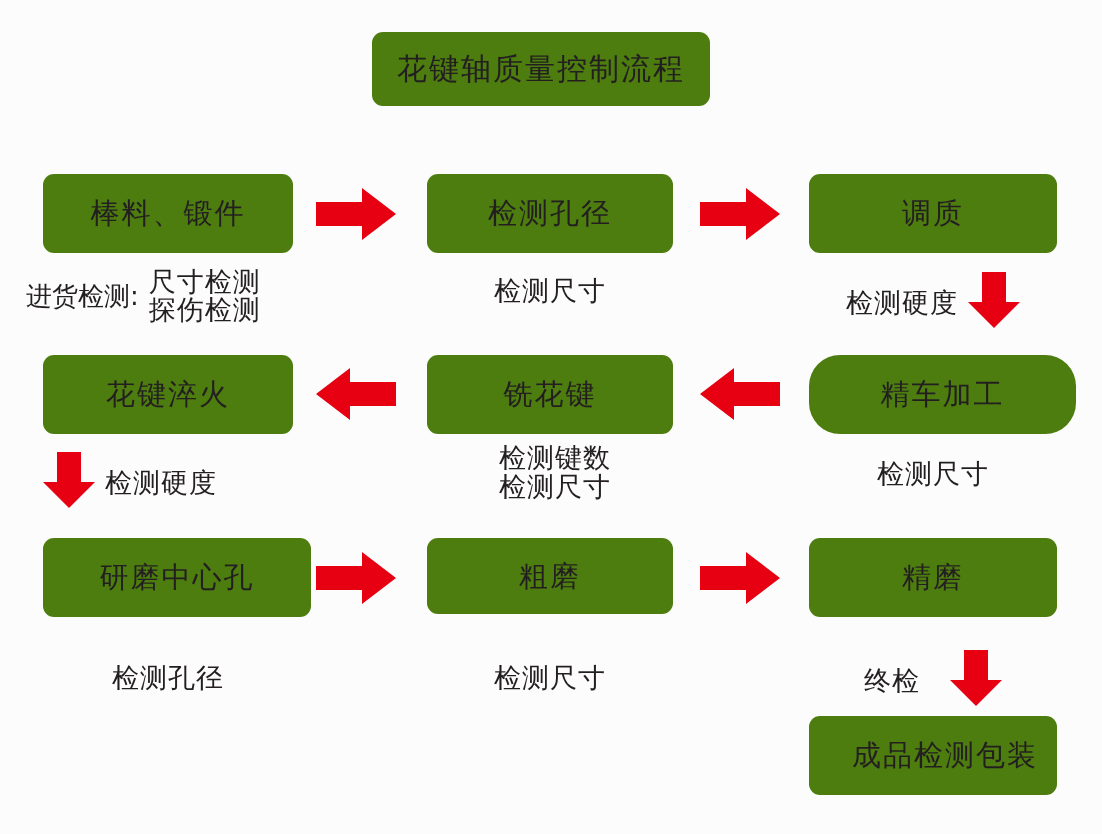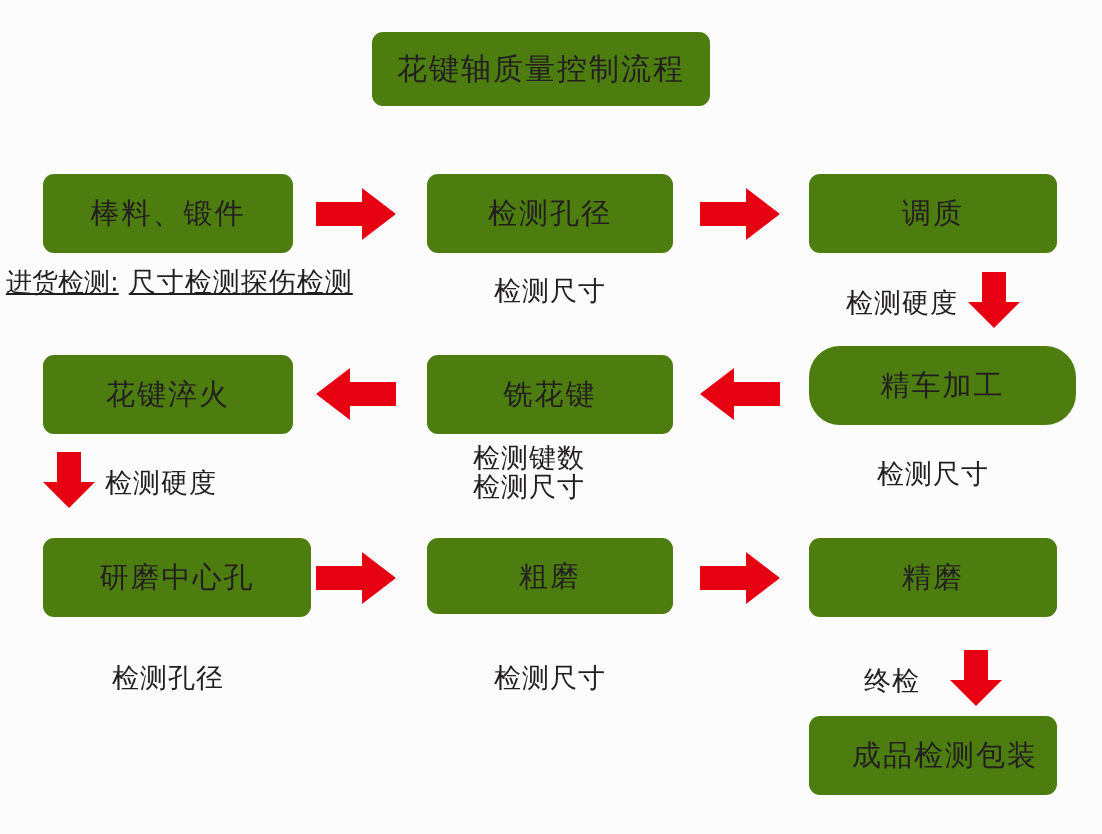--- a/index.html
+++ b/index.html
@@ -60,20 +60,21 @@
     text-align: center;
   }
   .cap-row {
     display: flex;
     align-items: center;
     justify-content: center;
     gap: 10px;
   }
   .cap-stack {
     display: flex;
+    flex-direction: column;
     align-items: flex-start;
     line-height: 1.04;
     justify-content: space-between;
   }
   .cap-inline-label {
     font-size: 26px;
     letter-spacing: 0px;
   }
 
   
@@ -102,21 +103,21 @@
       <polygon points="0,14 46,14 46,0 80,26 46,52 46,38 0,38" fill="#e60012"></polygon>
     </svg>
   </div>
 
   <div class="arrow" style="left:700px; top:188px;">
     <svg width="80" height="52" viewBox="0 0 80 52" aria-hidden="true">
       <polygon points="0,14 46,14 46,0 80,26 46,52 46,38 0,38" fill="#e60012"></polygon>
     </svg>
   </div>
 
-  <div class="caption" style="left:6px; top:268px; width:300px;text-decoration:underline;">
+  <div class="caption" style="left:26px; top:268px; width:300px;">
     <div class="cap-row" style="justify-content:flex-start;">
       <span class="cap-inline-label">进货检测:</span>
       <span class="cap-stack">
         <span>尺寸检测</span>
         <span>探伤检测</span>
       </span>
     </div>
   </div>
 
   <div class="caption center" style="left:427px; top:276px; width:246px;">检测尺寸</div>
@@ -129,21 +130,21 @@
           <polygon points="14,0 38,0 38,30 52,30 26,56 0,30 14,30" fill="#e60012"></polygon>
         </svg>
       </span>
     </div>
   </div>
 
   <div class="node" style="left:43px; top:355px; width:250px; height:79px;">花键淬火</div>
 
   <div class="node" style="left:427px; top:355px; width:246px; height:79px;">铣花键</div>
 
-  <div class="node" style="left:809px; top:346px; width:267px; height:79px;border-radius:31px;">精车加工</div>
+  <div class="node" style="left:809px; top:355px; width:267px; height:79px;border-radius:31px;">精车加工</div>
 
   <div class="arrow" style="left:316px; top:368px;">
     <svg width="80" height="52" viewBox="0 0 80 52" aria-hidden="true">
       <polygon points="80,14 34,14 34,0 0,26 34,52 34,38 80,38" fill="#e60012"></polygon>
     </svg>
   </div>
 
   <div class="arrow" style="left:700px; top:368px;">
     <svg width="80" height="52" viewBox="0 0 80 52" aria-hidden="true">
       <polygon points="80,14 34,14 34,0 0,26 34,52 34,38 80,38" fill="#e60012"></polygon>
@@ -154,21 +155,21 @@
     <div class="cap-row" style="justify-content:flex-start;">
       <span>
         <svg width="52" height="56" viewBox="0 0 52 56" aria-hidden="true">
           <polygon points="14,0 38,0 38,30 52,30 26,56 0,30 14,30" fill="#e60012"></polygon>
         </svg>
       </span>
       <span>检测硬度</span>
     </div>
   </div>
 
-  <div class="caption center" style="left:406px; top:443px; width:246px;">
+  <div class="caption center" style="left:432px; top:443px; width:246px;">
     <div>检测键数</div>
     <div>检测尺寸</div>
   </div>
 
   <div class="caption center" style="left:809px; top:459px; width:248px;">检测尺寸</div>
 
   <div class="node" style="left:43px; top:538px; width:268px; height:79px;">研磨中心孔</div>
 
   <div class="node" style="left:427px; top:538px; width:246px; height:76px;">粗磨</div>
 

